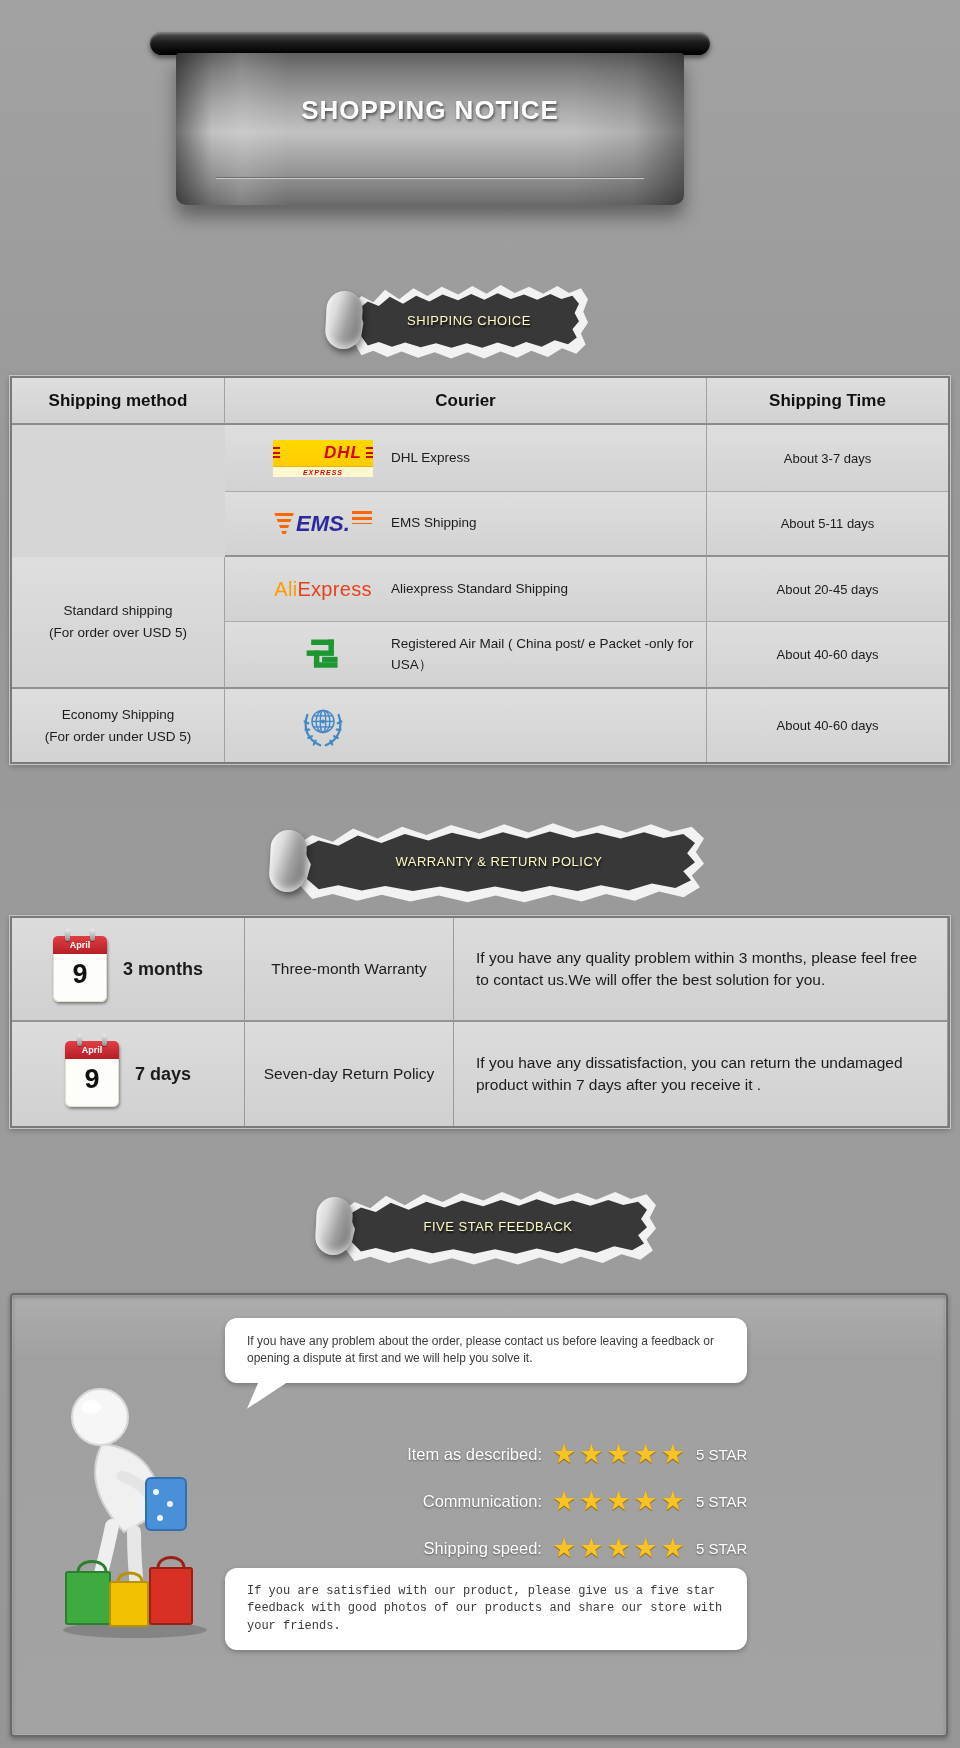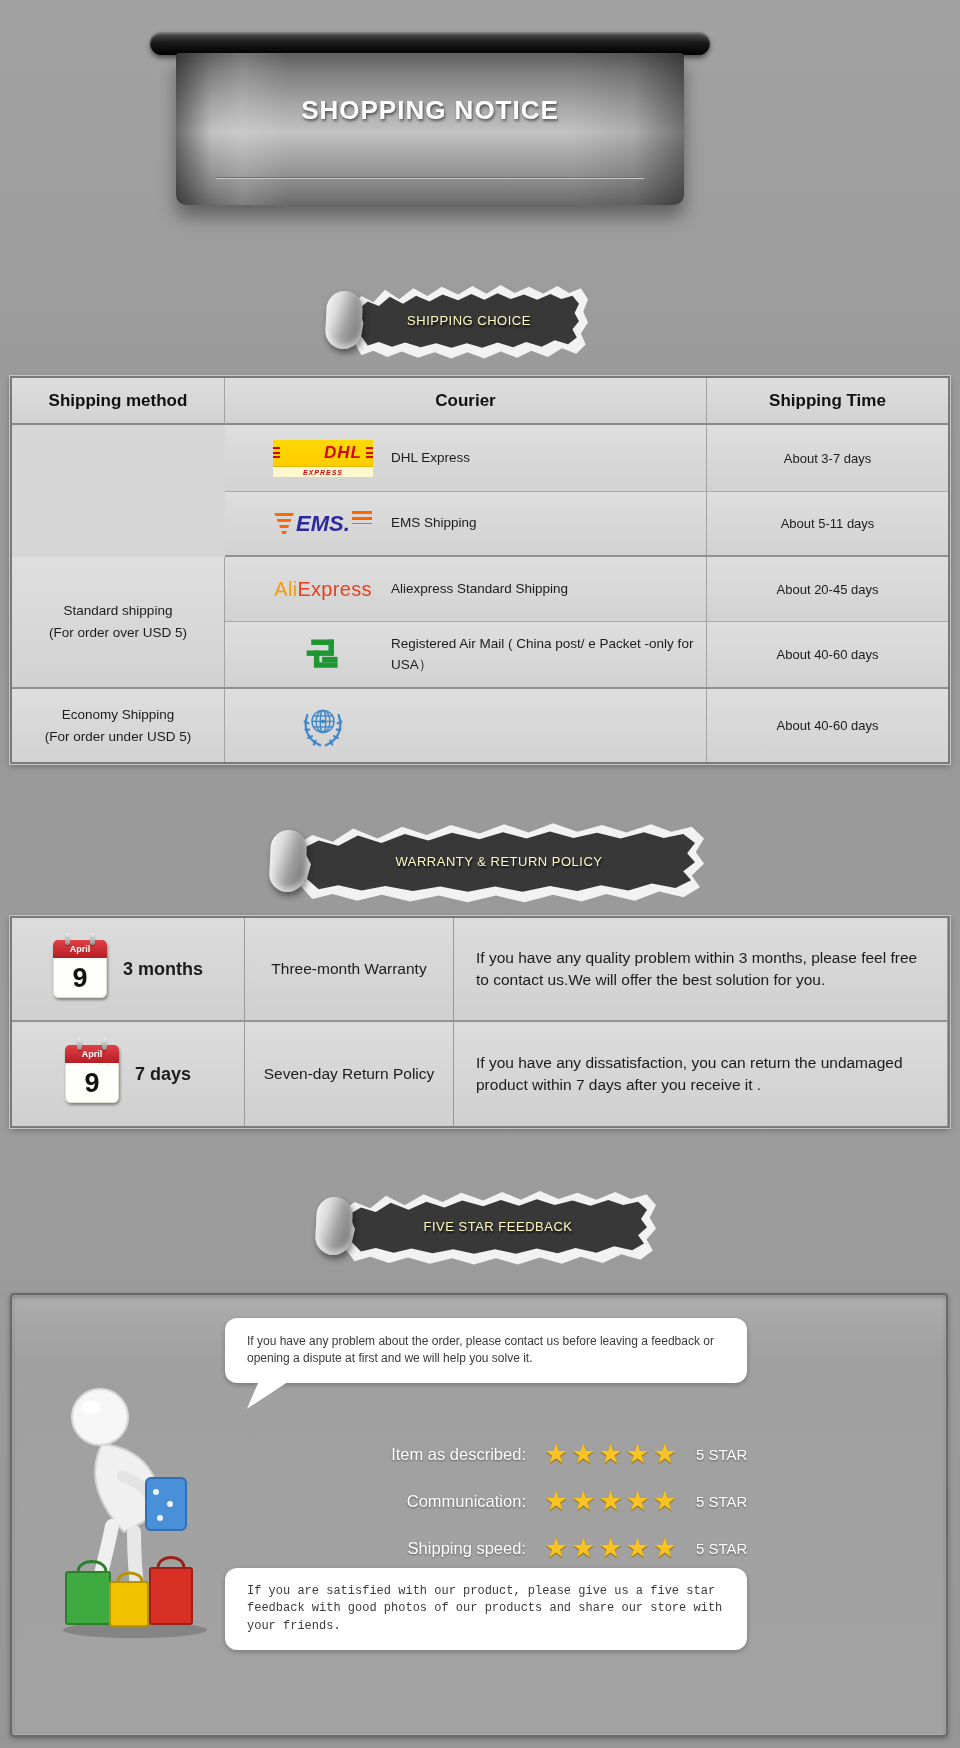--- a/index.html
+++ b/index.html
@@ -92,21 +92,21 @@
         box-shadow:0 2px 6px rgba(0,0,0,.3); }
   .w { border-right:1px solid #9a9a9a; border-bottom:2px solid #949494;
        background:linear-gradient(180deg,#dcdcdc,#d0d0d0);
        display:flex; align-items:center; justify-content:center;
        font-size:15.5px; color:#1c1c1c; }
   .w.lastrow { border-bottom:none; }
   .dur-cell { gap:16px; }
   .duration { font-size:18px; font-weight:bold; }
   .desc-cell { justify-content:flex-start; text-align:left; padding:8px 22px; line-height:1.45; }
 
-  .cal { position:relative; width:54px; height:58px; background:#fdfdfa; border-radius:6px;
+  .cal { position:relative; width:54px; height:66px; background:#fdfdfa; border-radius:6px;
          box-shadow:1px 2px 3px rgba(0,0,0,.4), inset 0 0 0 1px #e3ded2; flex:none; }
   .cal-top { height:18px; border-radius:5px 5px 0 0; display:flex; align-items:center; justify-content:center;
          background:linear-gradient(180deg,#e04046,#b51d24); color:#fff; font-size:9px; font-weight:bold; }
   .cal-day { height:40px; display:flex; align-items:center; justify-content:center;
          font-size:27px; font-weight:bold; color:#111; }
   .cal-pin { position:absolute; top:-7px; width:5px; height:12px; border-radius:3px;
          background:linear-gradient(180deg,#eee,#8e8e8e); box-shadow:0 1px 1px rgba(0,0,0,.4); }
   .cal-pin.p1 { left:12px; } .cal-pin.p2 { right:12px; }
 
   
@@ -115,21 +115,21 @@
         background:linear-gradient(180deg,#adadad,#a0a0a0 15%,#a3a3a3);
         box-shadow:inset 0 2px 4px rgba(0,0,0,.25), inset 0 0 0 1px rgba(255,255,255,.18), 0 2px 5px rgba(0,0,0,.3); }
   .bubble { position:absolute; background:#fff; border-radius:12px; padding:15px 22px;
         font-size:12px; color:#3a3a3a; line-height:1.45;
         box-shadow:0 2px 5px rgba(0,0,0,.25); z-index:3; }
   .bubble-top { left:225px; top:1318px; width:522px; }
   .bubble-top::after { content:''; position:absolute; left:22px; bottom:-26px; width:40px; height:28px;
         background:#fff; clip-path:polygon(0 100%,30% 0,100% 6%); }
   .bubble-bottom { left:225px; top:1568px; width:522px;font-family:Liberation Mono, monospace; }
   .ratings { position:absolute; left:330px; top:1435px; width:424px; z-index:2; }
-  .rating-row { display:flex; align-items:center; height:39px; margin-bottom:8px;gap:8px; }
+  .rating-row { display:flex; align-items:center; height:39px; margin-bottom:8px; }
   .r-label { flex:1; text-align:right; font-size:16.5px; color:#fff;
         text-shadow:0 1px 2px rgba(0,0,0,.45); margin-right:10px; }
   .r-stars { font-size:27px; letter-spacing:3px; color:#f7c325; line-height:1; flex:none;
         text-shadow:0 1px 1px #8a6400, 0 0 1px #c9930a; }
   .r-suffix { width:58px; font-size:15px; color:#fff; margin-left:8px;
         text-shadow:0 1px 2px rgba(0,0,0,.45); flex:none; }
   .figure { position:absolute; left:50px; top:1380px; z-index:2; }
 </style>
 </head>
 <body>

